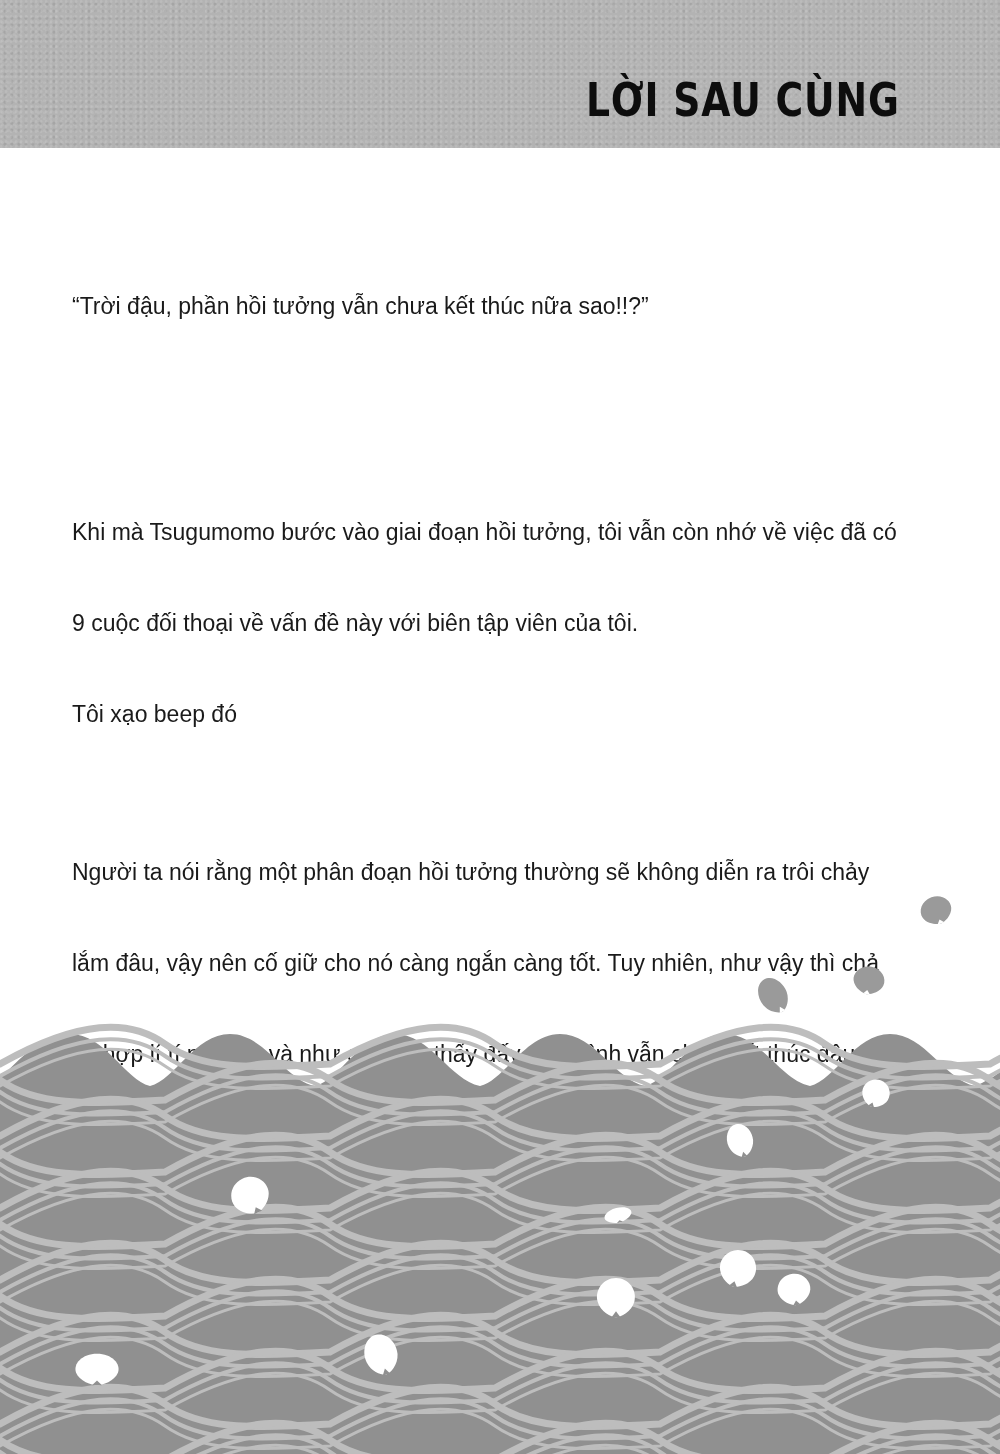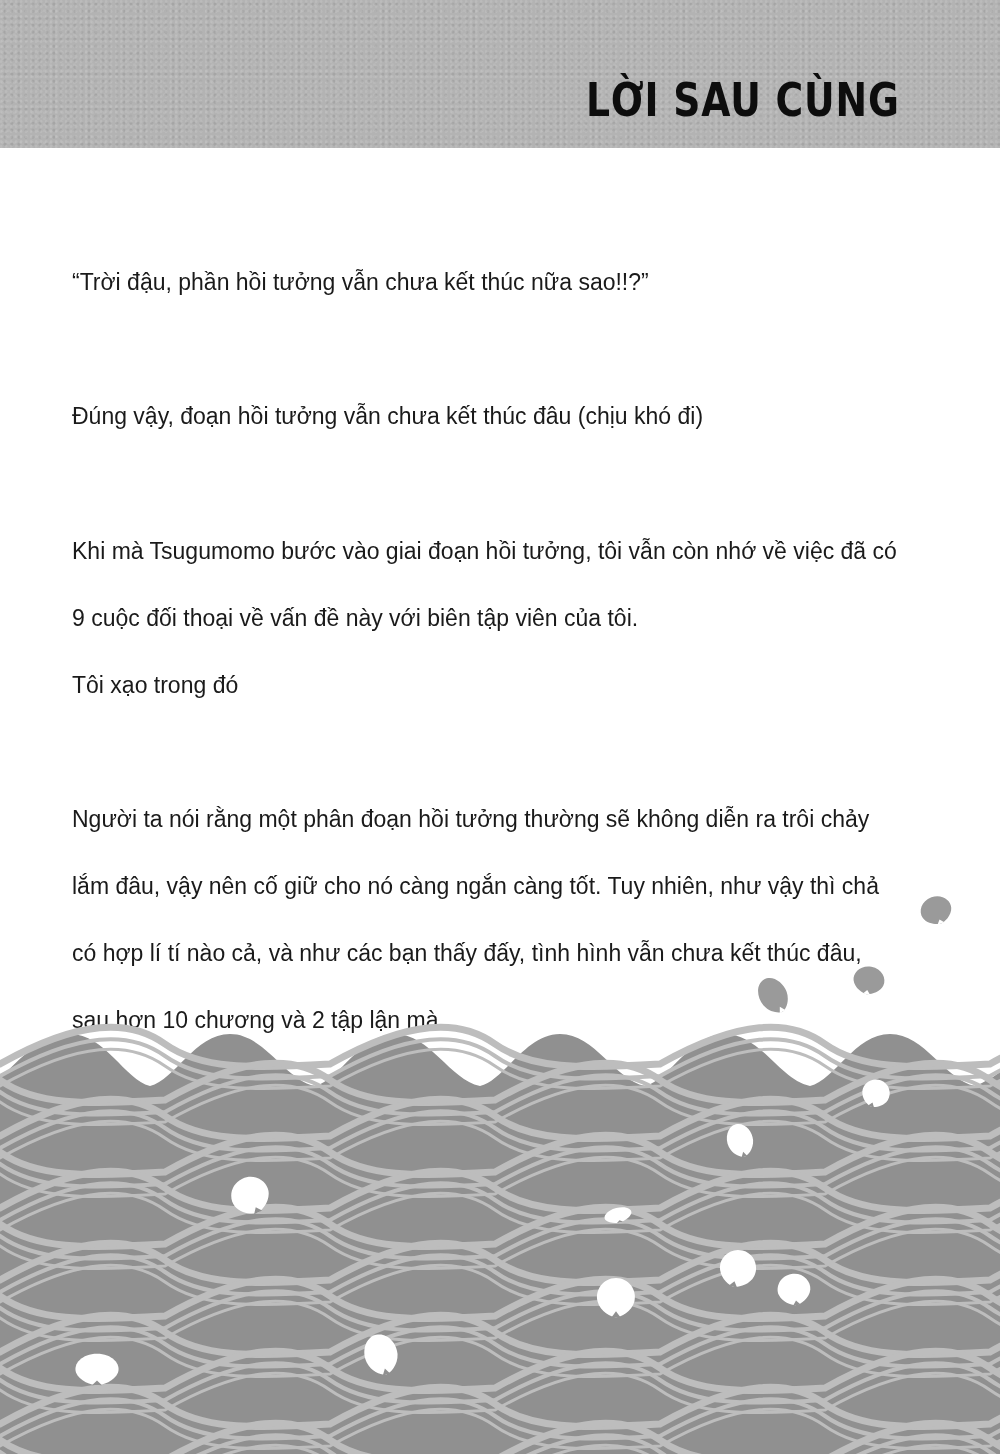--- a/index.html
+++ b/index.html
@@ -47,21 +47,21 @@
       width: 860px;
       font-family: "Liberation Sans", sans-serif;
       font-size: 23px;
       line-height: 33.5px;
       color: #1a1a1a;
     }
     .para {
       margin: 0 0 34px 0;
       white-space: pre-line;
     }
-    .line { display: block; }
+    .line { display: block; margin-top: 24px; }
     .waves {
       position: absolute;
       left: 0; top: 1020px;
       width: 1000px; height: 434px;
     }
     .petal {
       position: absolute;
     }
   </style>
 </head>
@@ -69,26 +69,25 @@
 
 <div class="header-band">
   <h1 class="page-title">LỜI SAU CÙNG</h1>
 </div>
 
 <div class="body-text">
   <p class="para">
     <span class="line">“Trời đậu, phần hồi tưởng vẫn chưa kết thúc nữa sao!!?”</span>
   </p>
   <p class="para">
-    <span class="line">Đúng vậy, đoạn hồi tưởng vẫn chưa kết thúc đâu (chịu khó đi)</span>
   </p>
   <p class="para">
     <span class="line">Khi mà Tsugumomo bước vào giai đoạn hồi tưởng, tôi vẫn còn nhớ về việc đã có</span>
     <span class="line">9 cuộc đối thoại về vấn đề này với biên tập viên của tôi.</span>
-    <span class="line">Tôi xạo trong đó</span>
+    <span class="line">Tôi xạo beep đó</span>
   </p>
   <p class="para">
     <span class="line"> Người ta nói rằng một phân đoạn hồi tưởng thường sẽ không diễn ra trôi chảy</span>
     <span class="line">lắm đâu, vậy nên cố giữ cho nó càng ngắn càng tốt. Tuy nhiên, như vậy thì chả</span>
     <span class="line">có hợp lí tí nào cả, và như các bạn thấy đấy, tình hình vẫn chưa kết thúc đâu,</span>
     <span class="line">sau hơn 10 chương và 2 tập lận mà...</span>
   </p>
   <p class="para">
     <span class="line">Tuy nhiên, ở trong tập 17 phần hồi tưởng chắc chắn sẽ đi đến hồi kết. Tôi chắc</span>
     

